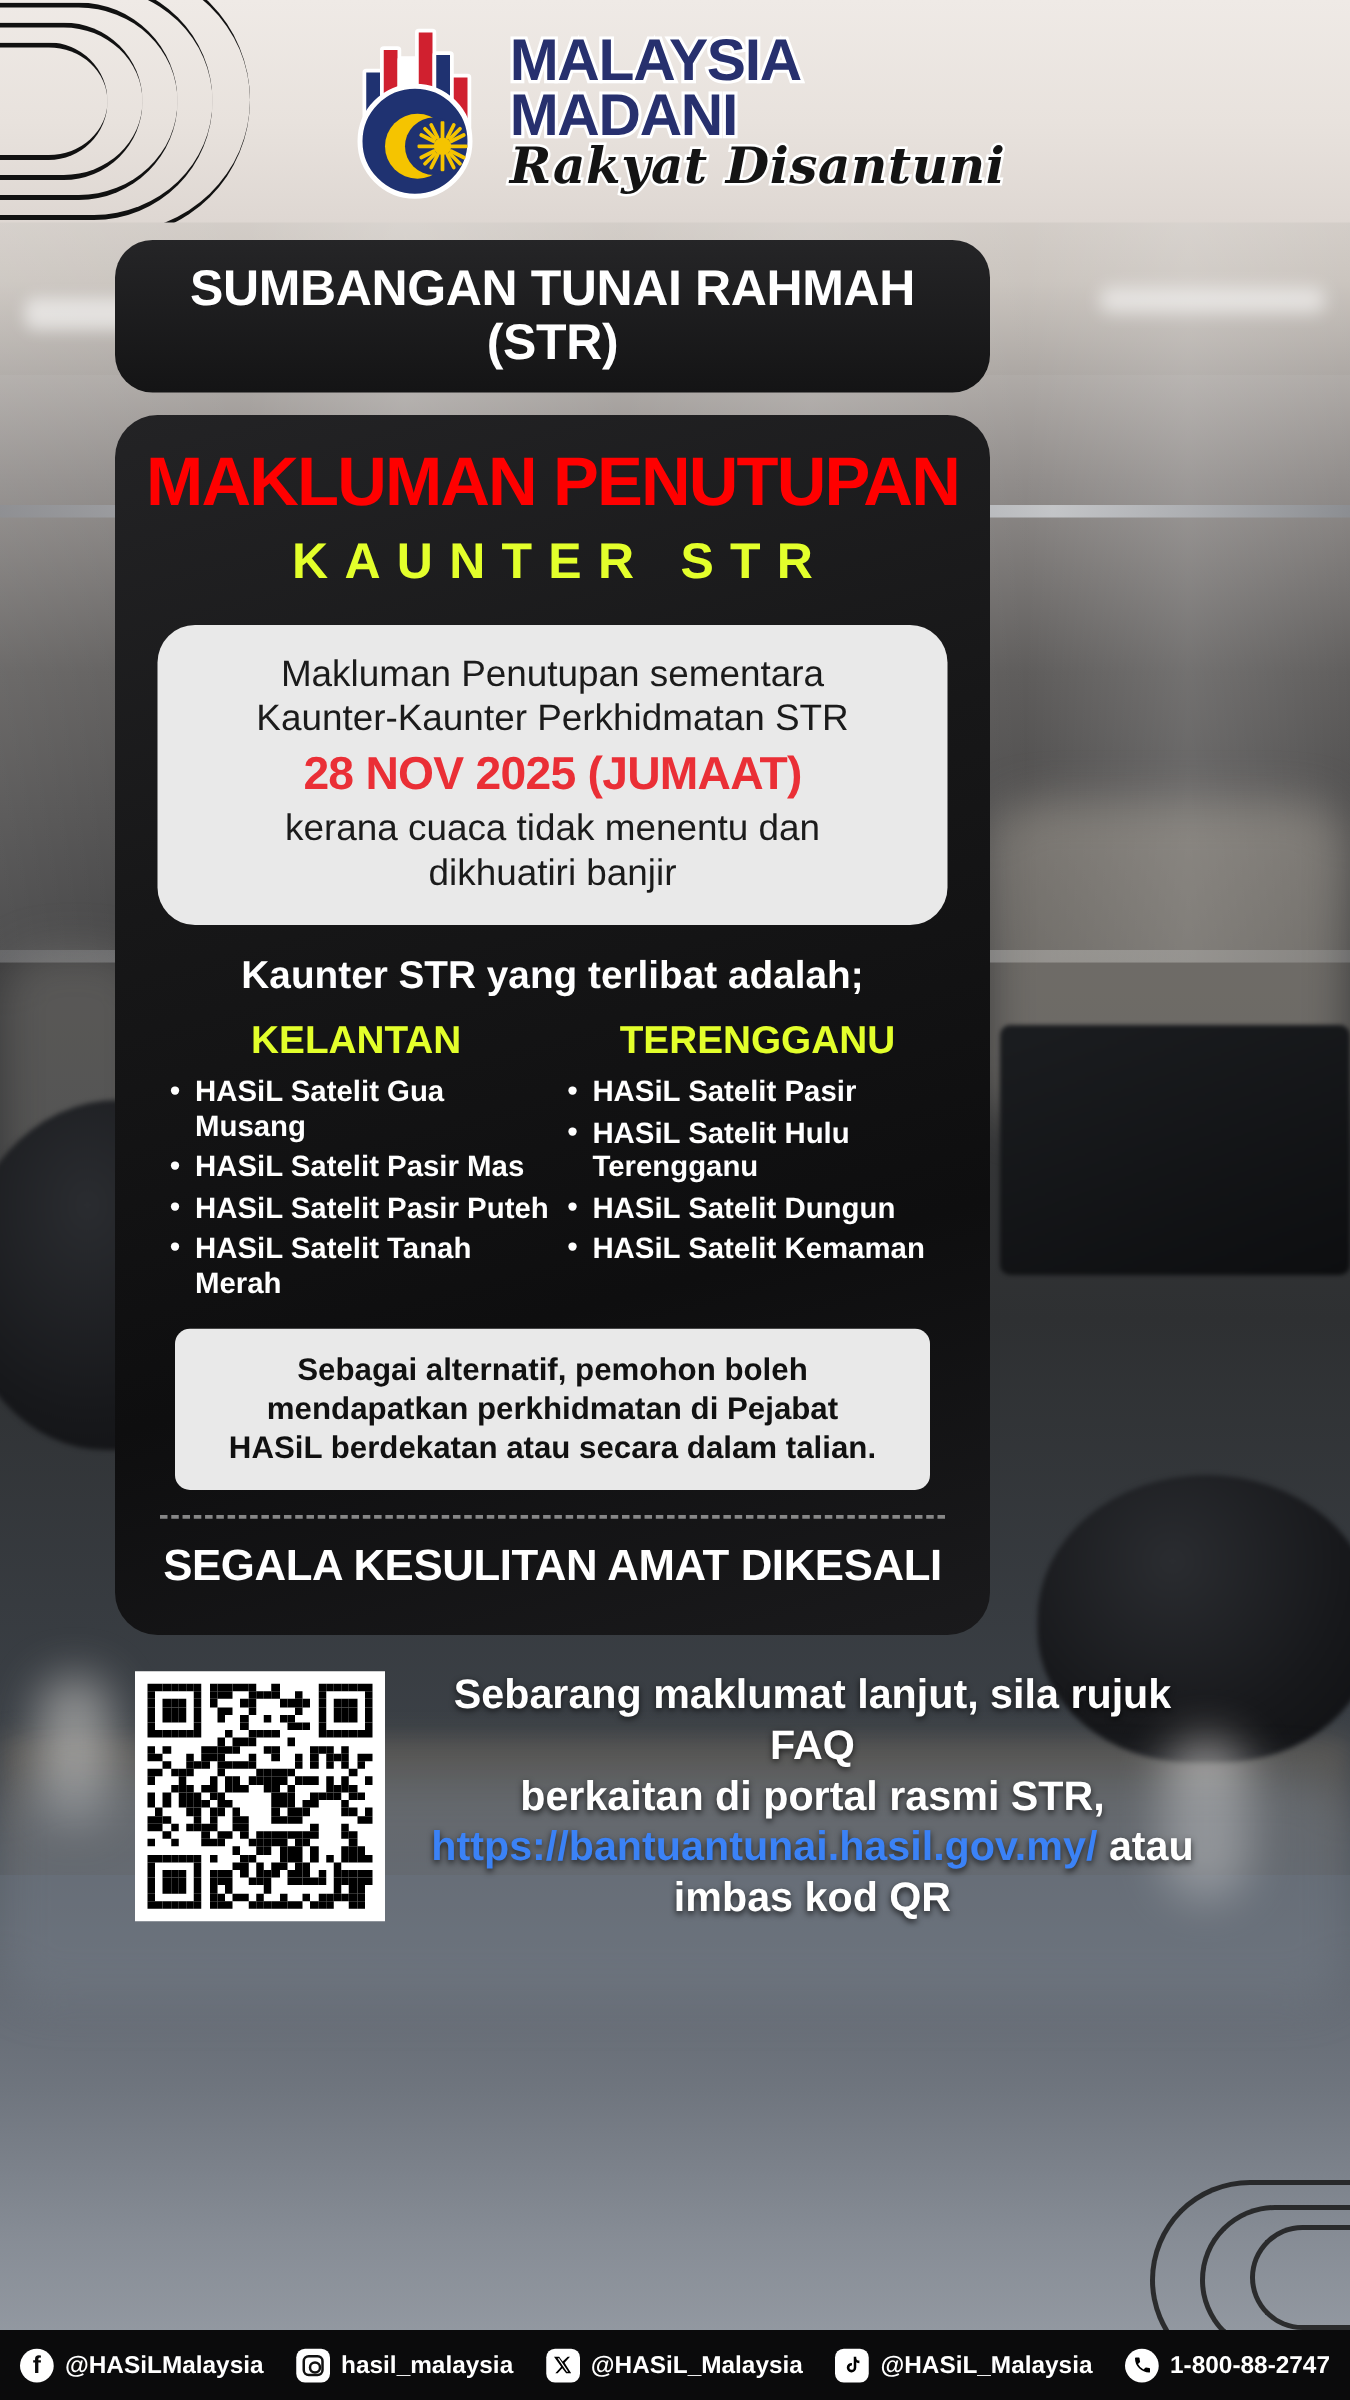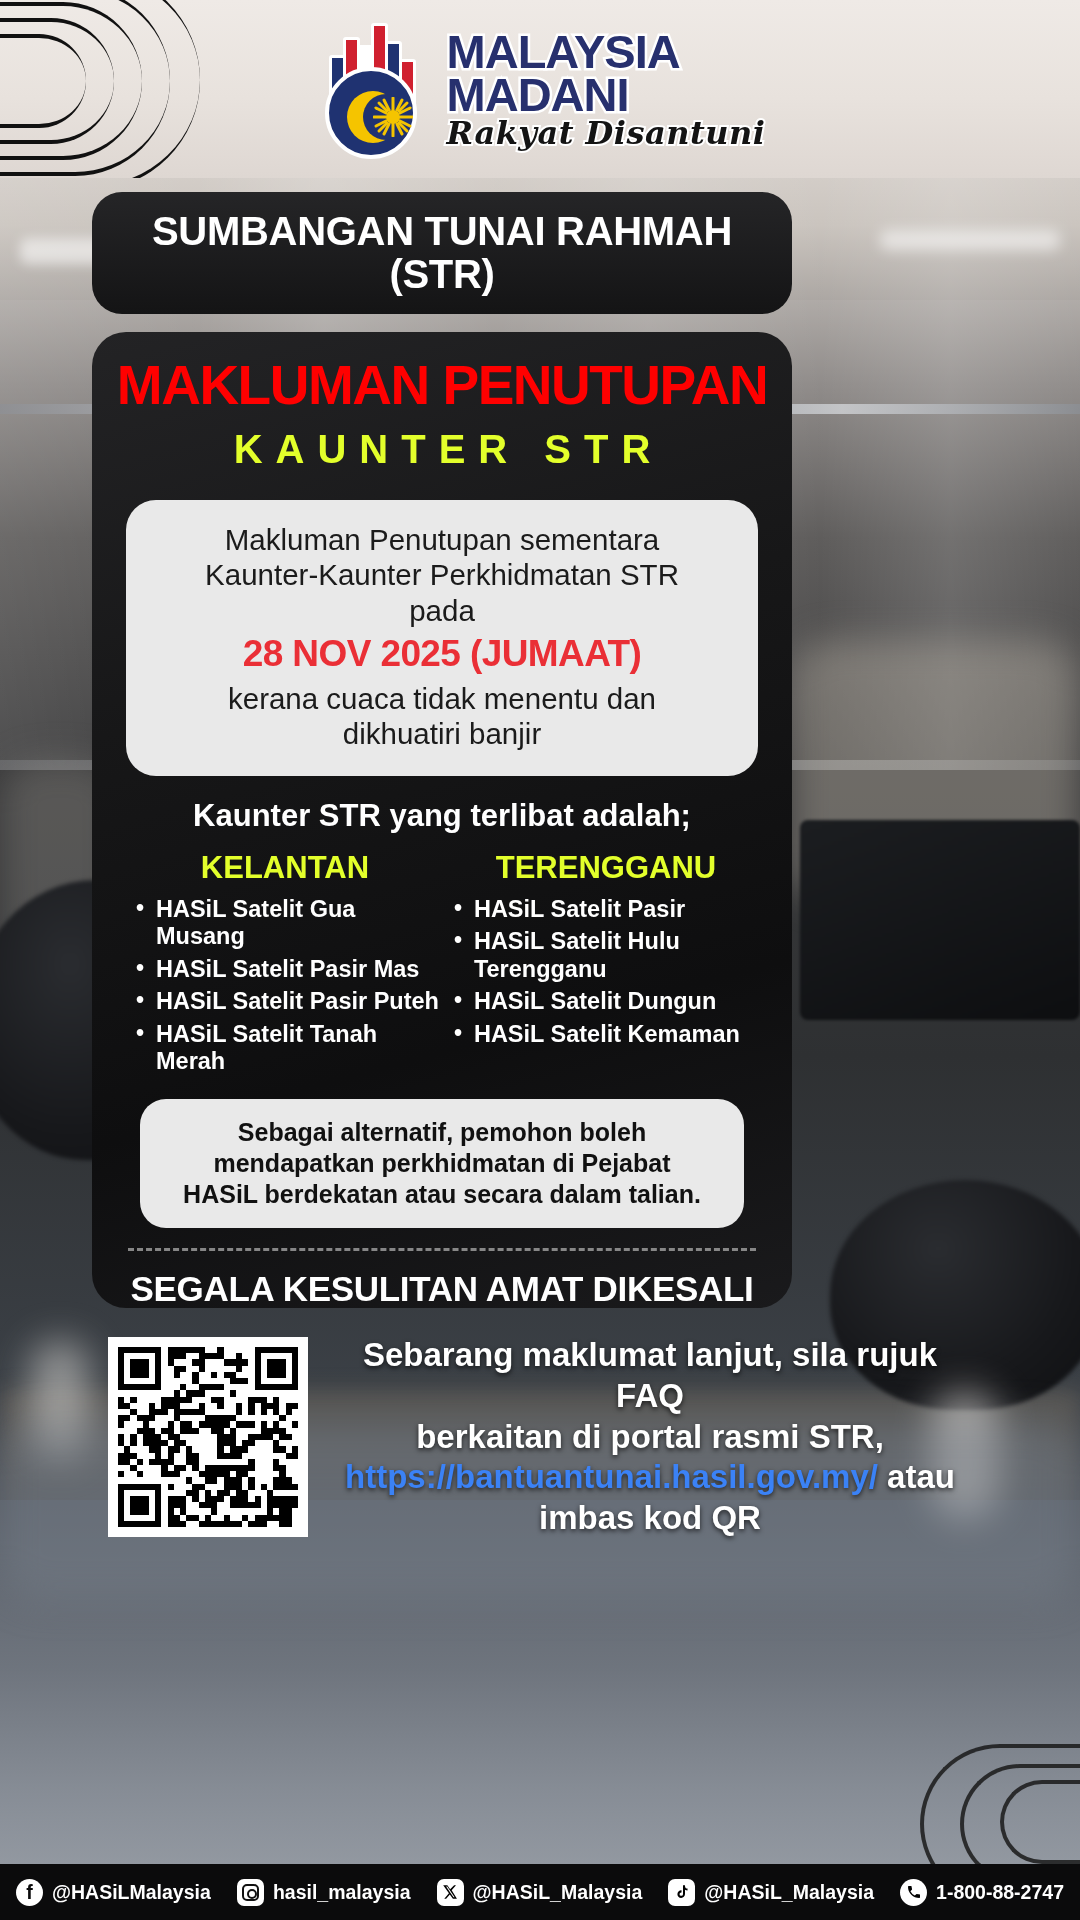--- a/index.html
+++ b/index.html
@@ -89,21 +89,21 @@
   .lm-star{
     position:absolute; left:44px; top:26px; width:40px; height:40px; color:#f5c400;
   }
   .logo-text{ display:flex; flex-direction:column; line-height:.92; }
   .lt-1, .lt-2{
     font-weight:900; font-size:47px; letter-spacing:-1px; color:#27306e;
     -webkit-text-stroke:5px #fff; paint-order:stroke fill;
   }
   .lt-3{
     font-family:"DejaVu Serif", serif; font-style:italic; font-weight:700;
-    font-size:32px; color:#141414; margin-top:2px; letter-spacing:.5px;
+    font-size:40px; color:#141414; margin-top:2px; letter-spacing:.5px;
     -webkit-text-stroke:4px #fff; paint-order:stroke fill;
   }
 
   
   .header-pill{
     position:absolute; left:92px; top:192px; width:700px; min-height:122px;
     background:linear-gradient(180deg,#252527 0%, #141415 100%);
     border-radius:30px;
     display:flex; align-items:center; justify-content:center;
     padding:12px 26px;
@@ -153,21 +153,21 @@
     color:#fff; font-weight:700; font-size:23.5px; line-height:1.17;
     position:relative; padding-left:26px; margin-bottom:5px;
   }
   .state-list li::before{
     content:"•"; position:absolute; left:6px; top:-1px; font-size:23px;
   }
   .state-col.left{ padding-left:10px; }
   .state-col.right{ padding-left:8px; }
 
   .alt-card{
-    margin:18px 26px 0; background:#e9e9e9; border-radius:26px;
+    margin:18px 26px 0; background:#e9e9e9; border-radius:12px;
     padding:18px 42px; text-align:center;
   }
   .alt-card p{ color:#111; font-weight:700; font-size:25px; line-height:1.24; }
 
   .divider{
     margin:20px 14px 0; border-top:3px dashed #9b9b9b; height:0; opacity:.85;
   }
   .footer-line{
     color:#fff; font-weight:900; font-size:35px; text-align:center; margin-top:18px;
     letter-spacing:-.3px;
@@ -299,21 +299,20 @@
 </div>
 
 <div class="main-card">
 
   <div class="hl-red">MAKLUMAN PENUTUPAN</div>
   <div class="hl-yellow">KAUNTER STR</div>
 
   <div class="white-card">
     <div class="wc-line">Makluman Penutupan sementara</div>
     <div class="wc-line">Kaunter-Kaunter Perkhidmatan STR</div>
-    <div class="wc-line">pada</div>
     <div class="wc-date">28 NOV 2025 (JUMAAT)</div>
     <div class="wc-line">kerana cuaca tidak menentu dan</div>
     <div class="wc-line">dikhuatiri banjir</div>
   </div>
 
   <div class="sub-head">Kaunter STR yang terlibat adalah;</div>
 
   <div class="states">
     <div class="state-col left">
       <div class="state-title">KELANTAN</div>

